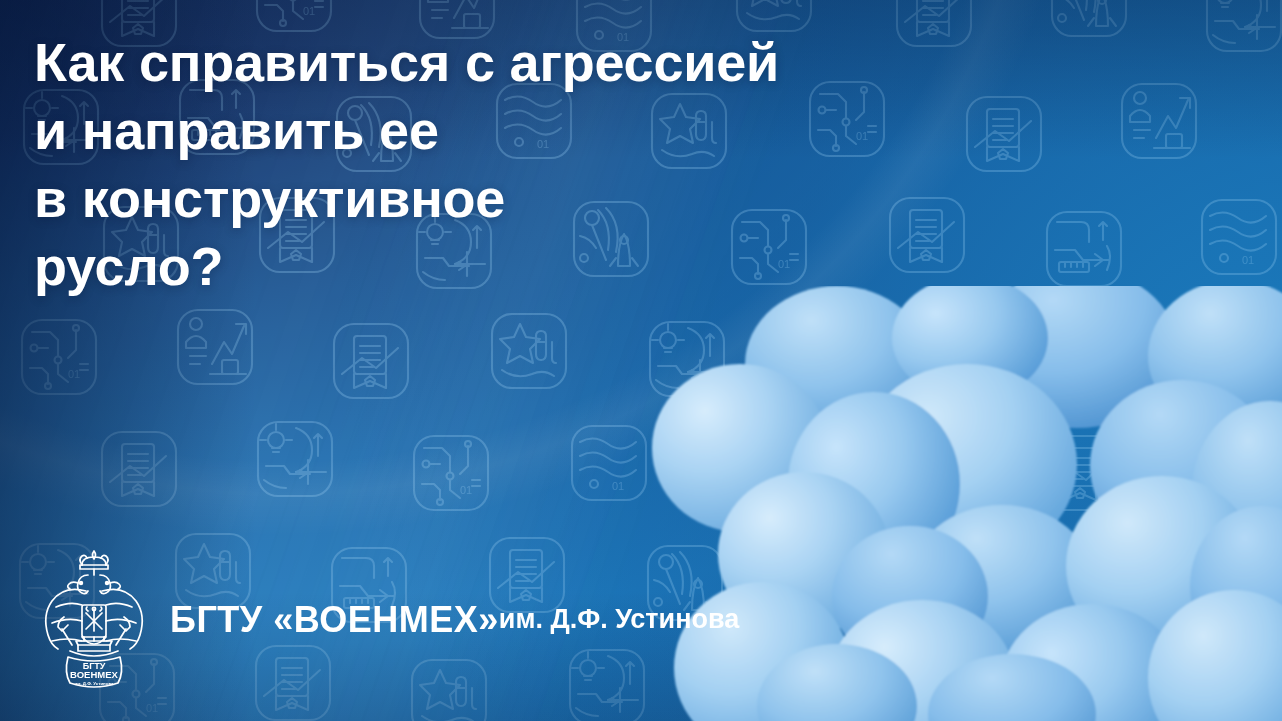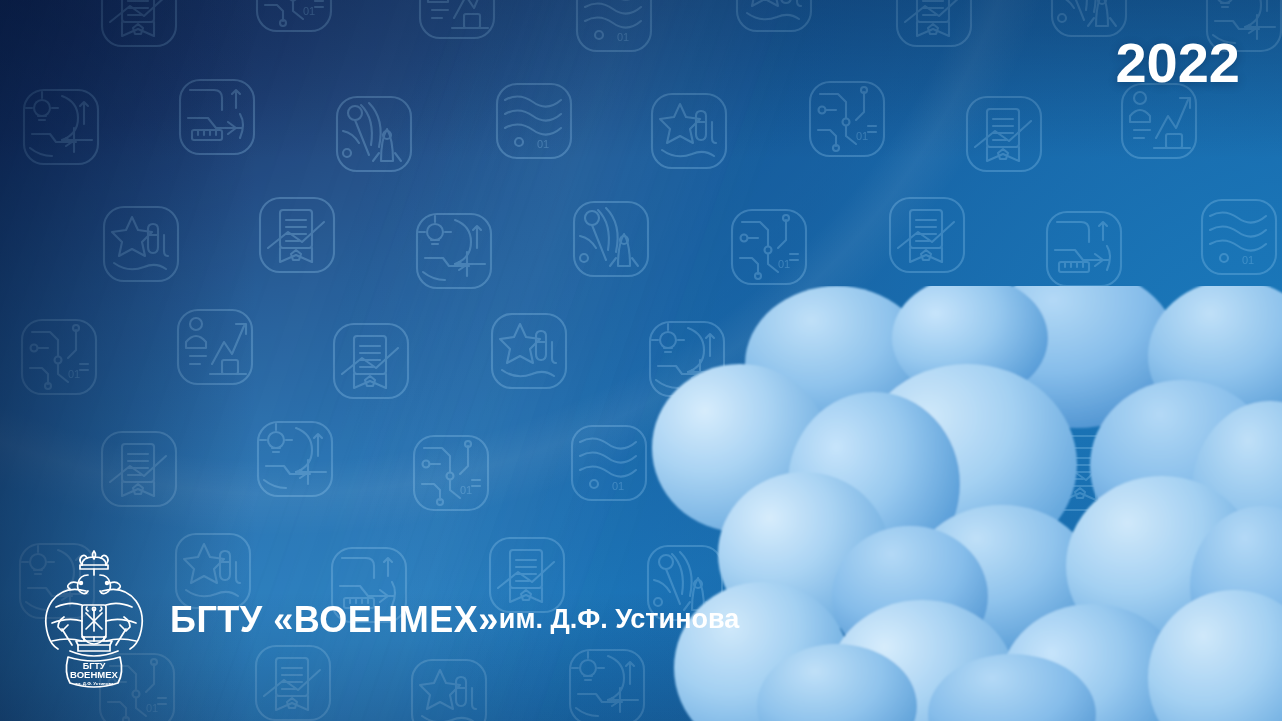--- a/index.html
+++ b/index.html
@@ -366,22 +366,25 @@
         <ellipse cx="140" cy="382" rx="88" ry="86" fill="url(#bg1)"></ellipse>
         <ellipse cx="300" cy="398" rx="94" ry="84" fill="url(#bg3)"></ellipse>
         <ellipse cx="470" cy="400" rx="92" ry="82" fill="url(#bg5)"></ellipse>
         <ellipse cx="612" cy="392" rx="86" ry="88" fill="url(#bg1)"></ellipse>
         <ellipse cx="215" cy="420" rx="80" ry="62" fill="url(#bg2)"></ellipse>
         <ellipse cx="390" cy="428" rx="84" ry="60" fill="url(#bg4)"></ellipse>
       </g>
     </svg>
   </div>
 
-
-  <div class="year">2022</div>
+  <div class="title">Как справиться с агрессией
+и направить ее
+в конструктивное
+русло?</div>
+
 
   <div class="logo-block">
     <div class="emblem">
       <svg viewBox="0 0 108 150" xmlns="http://www.w3.org/2000/svg">
         <g fill="none" stroke="#ffffff" stroke-width="1.7" stroke-linecap="round" stroke-linejoin="round">
 
           <path d="M54 6 q-3 4 0 8 q3 -4 0 -8z"></path>
           <path d="M42 20 q0 -8 12 -8 q12 0 12 8"></path>
           <path d="M42 20 q-4 -6 0 -9 q3 -2 5 2"></path>
           <path d="M66 20 q4 -6 0 -9 q-3 -2 -5 2"></path>

